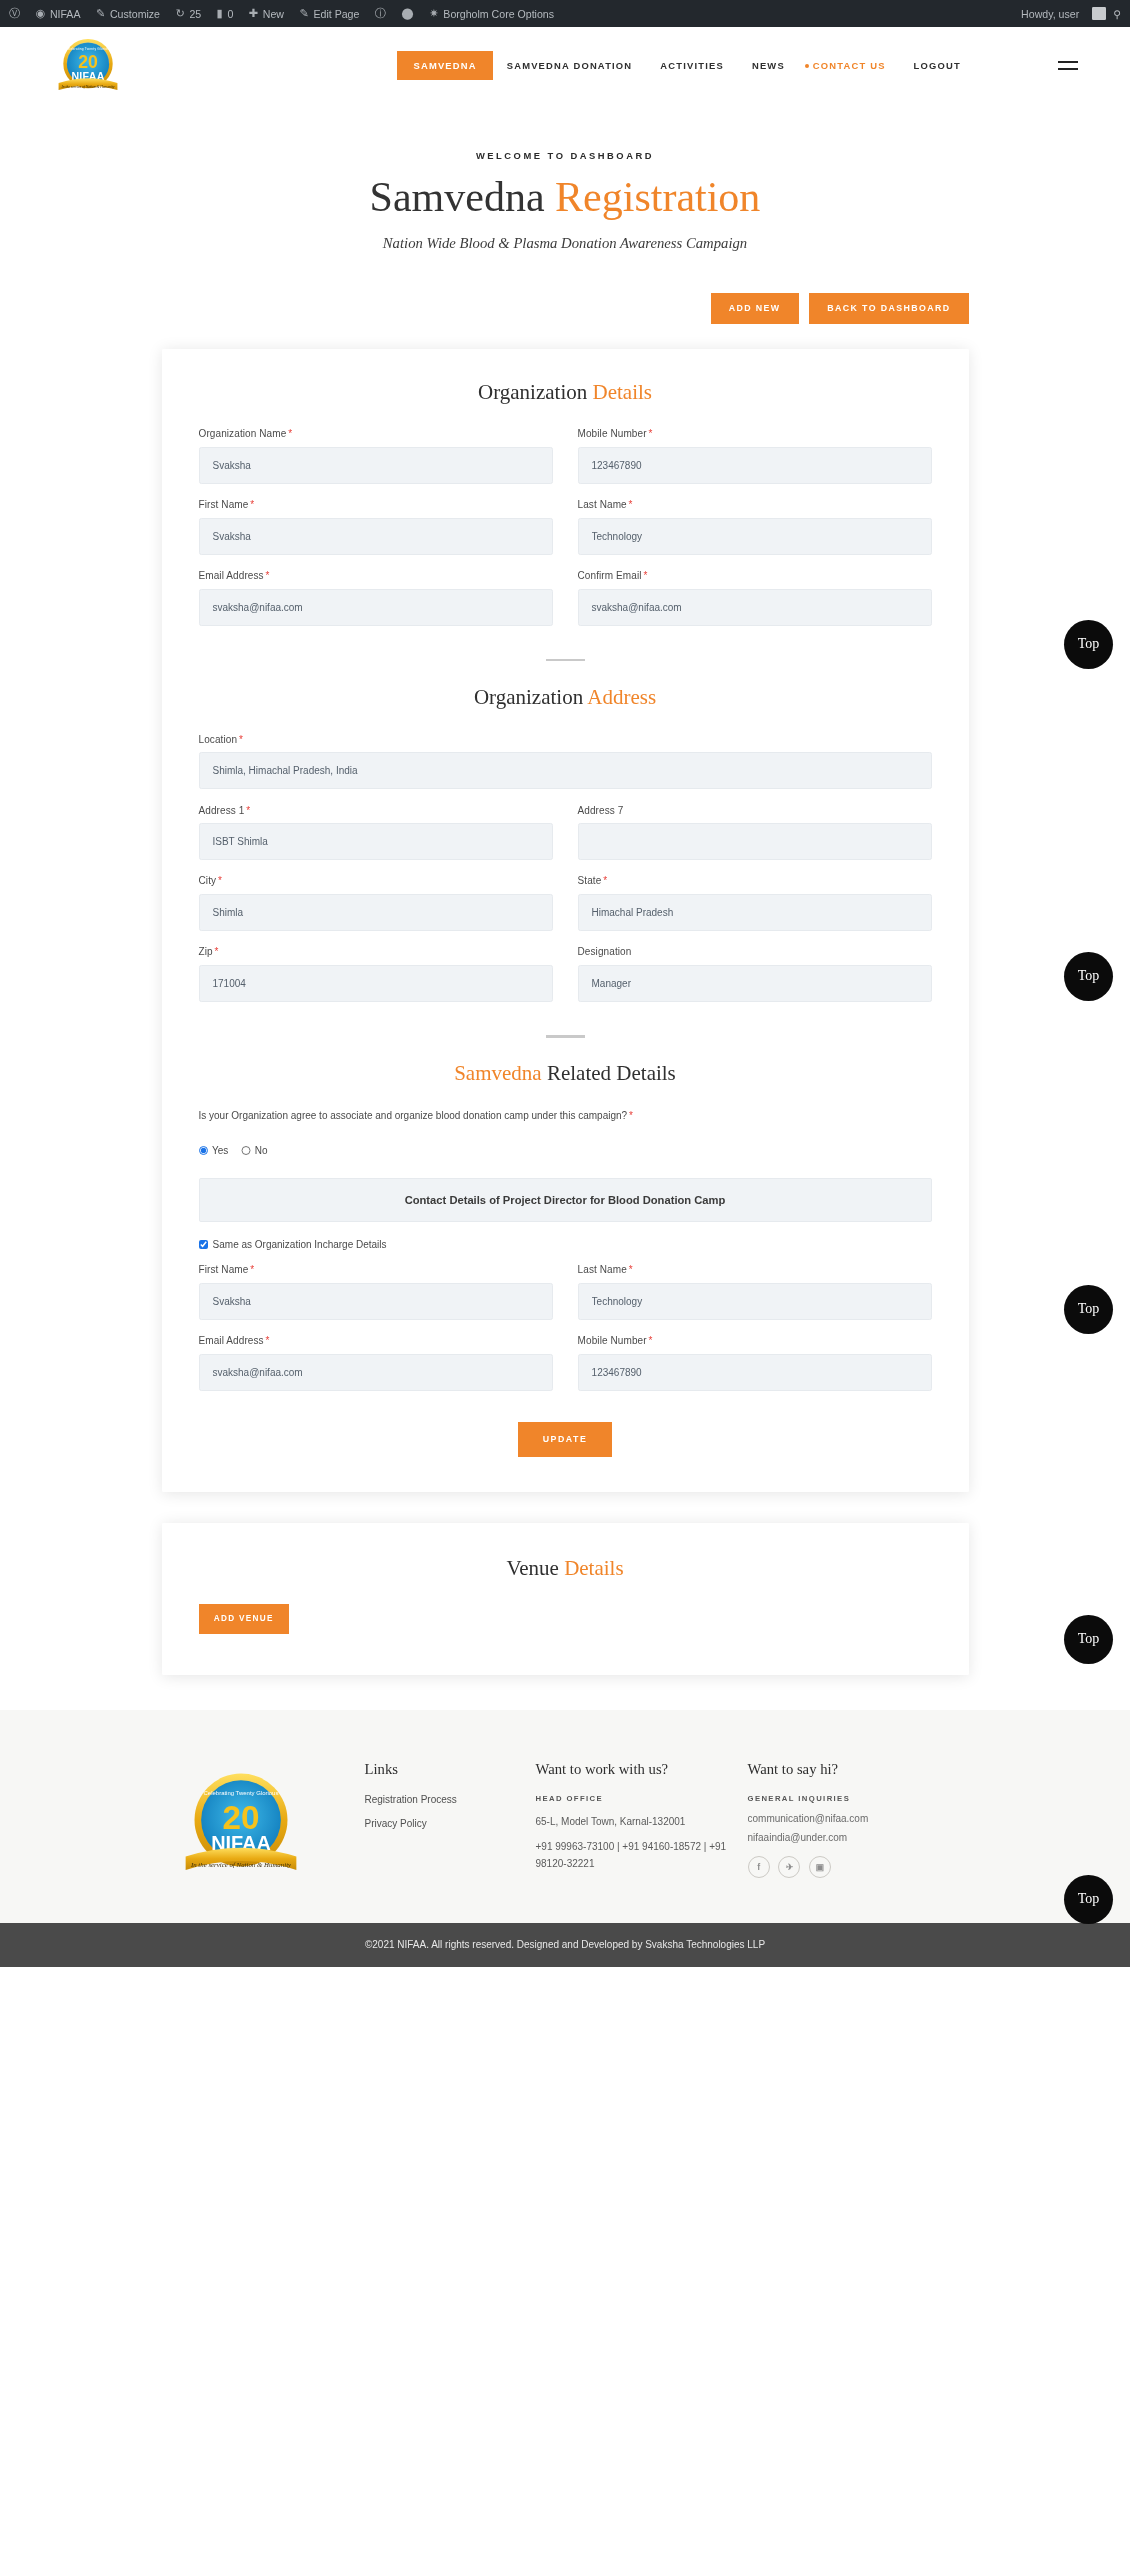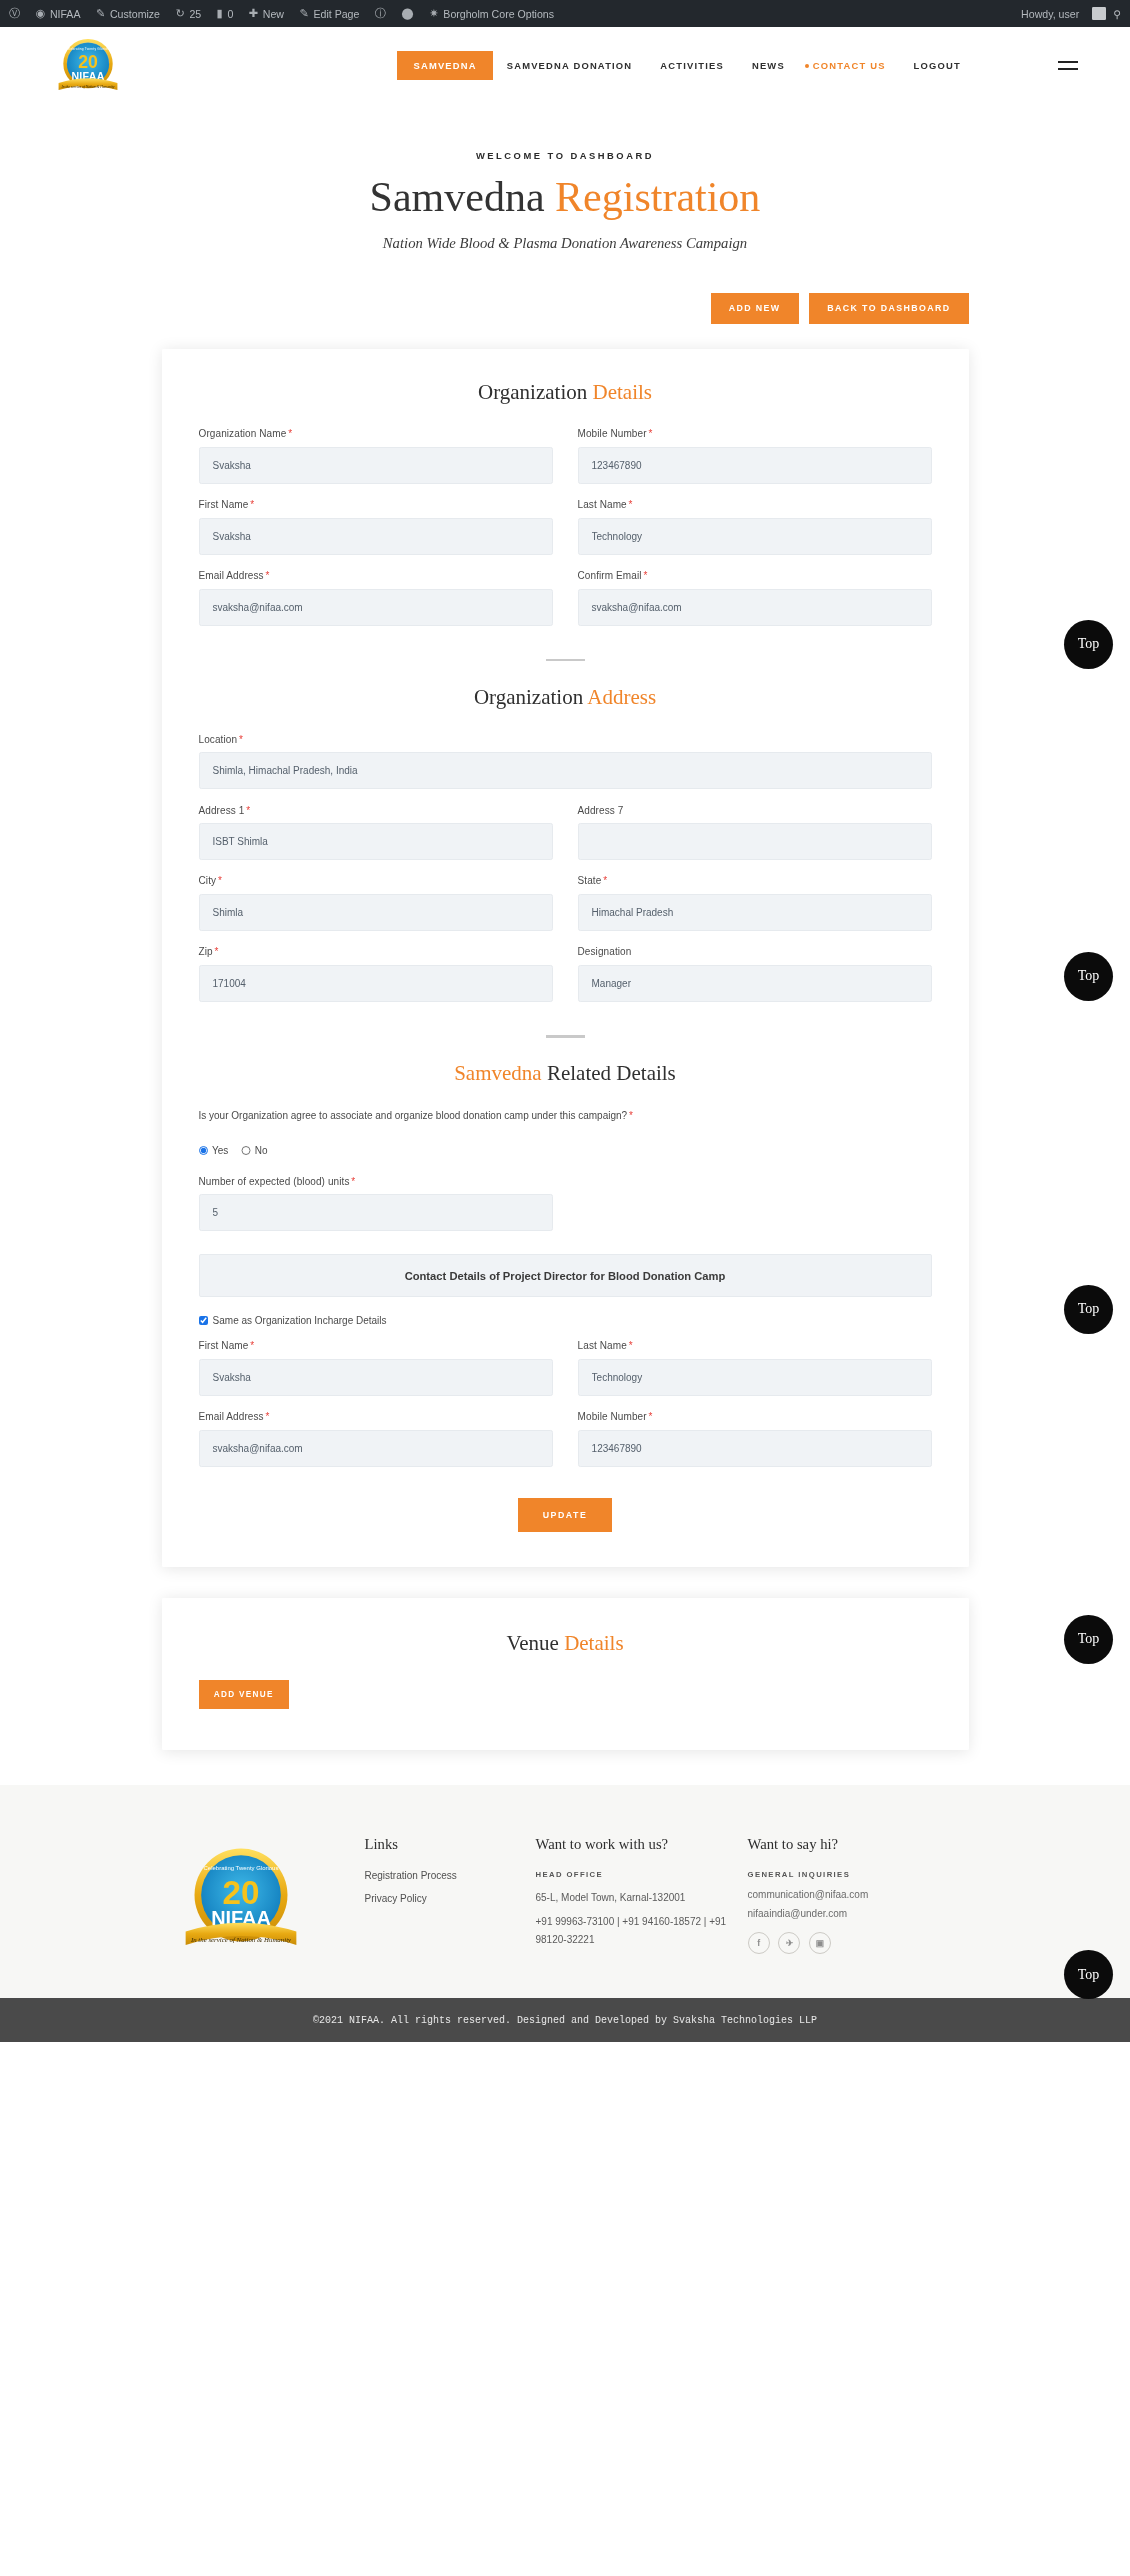--- a/index.html
+++ b/index.html
@@ -294,21 +294,20 @@
     color: #8d8d8d; font-size: 8.8px; font-weight:700;
     text-decoration:none;
   }
 
   .copybar {
     background: #4a4a4a;
     color: #e8e8e8;
     text-align:center;
     font-size: 10px;
     padding: 16.5px 5.9px;
-    font-family: Liberation Mono, monospace;
   }
 
   
   .topbtn {
     position: absolute;
     right: 17px;
     width: 49px; height: 49px;
     border-radius: 50%;
     background: #0b0b0b;
     color: #ffffff;
@@ -525,26 +524,20 @@
       <label class="radio-opt">
         <input type="radio" name="assoc" checked="" style="">
         <span>Yes</span>
       </label>
       <label class="radio-opt">
         <input type="radio" name="assoc" style="">
         <span>No</span>
       </label>
     </div>
 
-    <div class="frow">
-      <div class="fcol half-left">
-        <label class="flabel"><span>Number of expected (blood) units</span><span class="req">*</span></label>
-        <input class="finput" value="5" style="">
-      </div>
-    </div>
 
     <div class="subheader-bar">Contact Details of Project Director for Blood Donation Camp</div>
 
     <div class="check-row">
       <input type="checkbox" checked="" id="sameas" style="">
       <label for="sameas">Same as Organization Incharge Details</label>
     </div>
 
     <div class="frow">
       <div class="fcol half-left">

